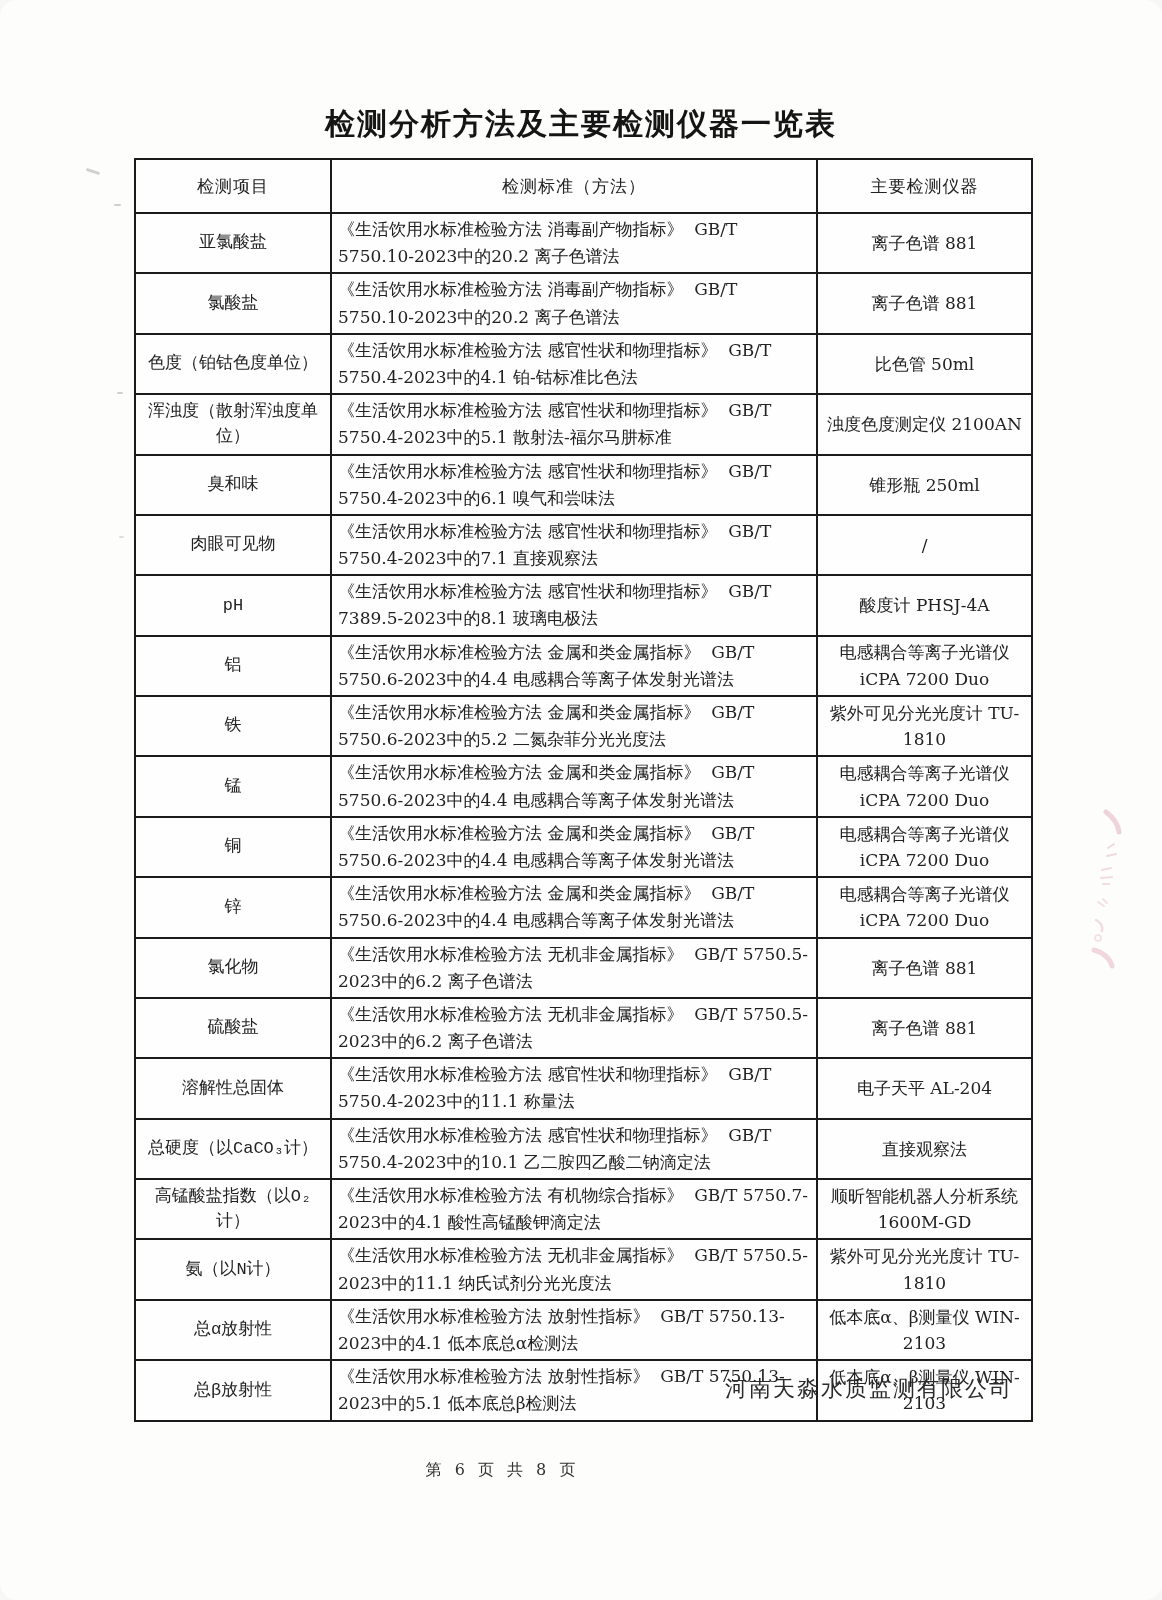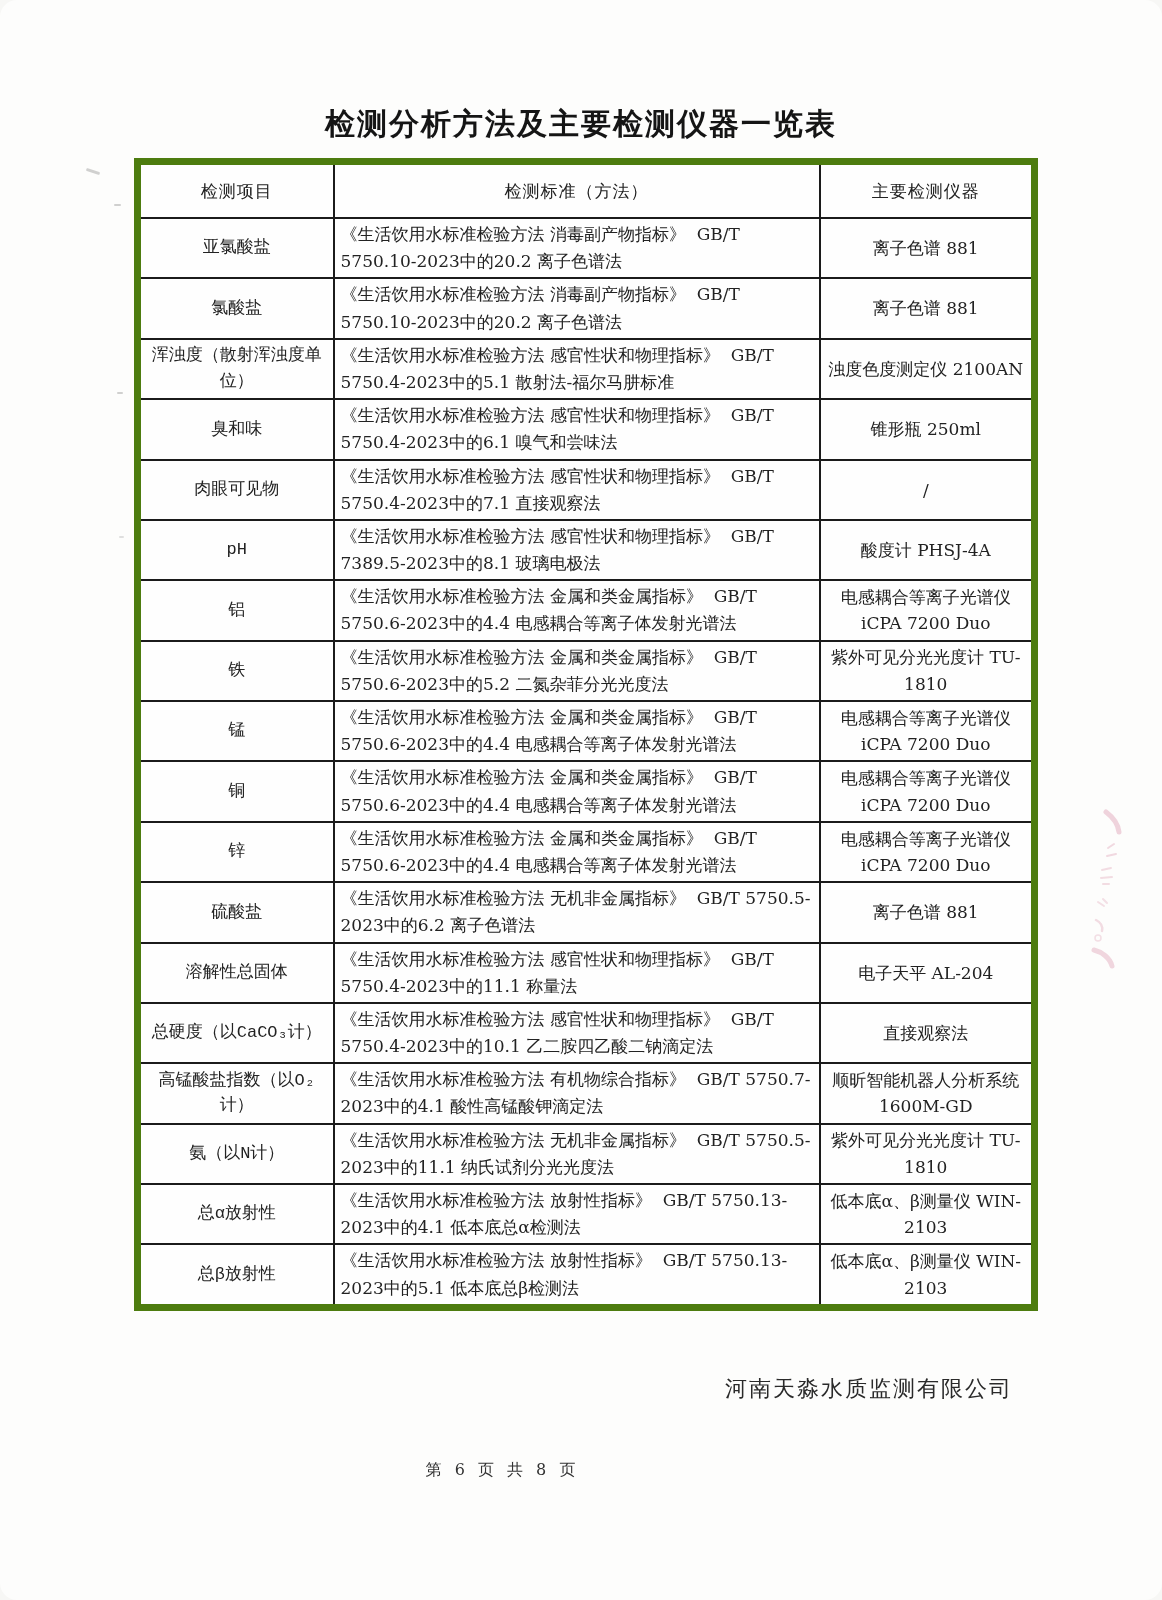--- a/index.html
+++ b/index.html
@@ -27,21 +27,21 @@
     color:#151515;
   }
   table.method-table{
     position:absolute;
     left:134px;top:158px;
     width:897px;
     border-collapse:collapse;
     table-layout:fixed;
     background:#fefefe;
   }
-  table.method-table{border:7px solid #4d7c0f;}
+  table.method-table{border:1px solid #4d7c0f;}
   .method-table th,.method-table td{
     border:2px solid #1b1b1b;
     font-weight:400;
     font-size:17px;
     color:#222;
     vertical-align:middle;
     overflow:hidden;
   }
   .method-table thead th{
     height:50px;
@@ -134,20 +134,25 @@
           <td class="col-item">亚氯酸盐</td>
           <td class="col-standard">《生活饮用水标准检验方法 消毒副产物指标》  GB/T 5750.10-2023中的20.2 离子色谱法</td>
           <td class="col-instrument">离子色谱 881</td>
         </tr>
         <tr>
           <td class="col-item">氯酸盐</td>
           <td class="col-standard">《生活饮用水标准检验方法 消毒副产物指标》  GB/T 5750.10-2023中的20.2 离子色谱法</td>
           <td class="col-instrument">离子色谱 881</td>
         </tr>
         <tr>
+          <td class="col-item">色度（铂钴色度单位）</td>
+          <td class="col-standard">《生活饮用水标准检验方法 感官性状和物理指标》  GB/T 5750.4-2023中的4.1 铂-钴标准比色法</td>
+          <td class="col-instrument">比色管 50ml</td>
+        </tr>
+        <tr>
           <td class="col-item">浑浊度（散射浑浊度单位）</td>
           <td class="col-standard">《生活饮用水标准检验方法 感官性状和物理指标》  GB/T 5750.4-2023中的5.1 散射法-福尔马肼标准</td>
           <td class="col-instrument">浊度色度测定仪 2100AN</td>
         </tr>
         <tr>
           <td class="col-item">臭和味</td>
           <td class="col-standard">《生活饮用水标准检验方法 感官性状和物理指标》  GB/T 5750.4-2023中的6.1 嗅气和尝味法</td>
           <td class="col-instrument">锥形瓶 250ml</td>
         </tr>
         <tr>
@@ -177,20 +182,25 @@
         </tr>
         <tr>
           <td class="col-item">铜</td>
           <td class="col-standard">《生活饮用水标准检验方法 金属和类金属指标》  GB/T 5750.6-2023中的4.4 电感耦合等离子体发射光谱法</td>
           <td class="col-instrument">电感耦合等离子光谱仪 iCPA 7200 Duo</td>
         </tr>
         <tr>
           <td class="col-item">锌</td>
           <td class="col-standard">《生活饮用水标准检验方法 金属和类金属指标》  GB/T 5750.6-2023中的4.4 电感耦合等离子体发射光谱法</td>
           <td class="col-instrument">电感耦合等离子光谱仪 iCPA 7200 Duo</td>
+        </tr>
+        <tr>
+          <td class="col-item">氯化物</td>
+          <td class="col-standard">《生活饮用水标准检验方法 无机非金属指标》  GB/T 5750.5-2023中的6.2 离子色谱法</td>
+          <td class="col-instrument">离子色谱 881</td>
         </tr>
         <tr>
           <td class="col-item">硫酸盐</td>
           <td class="col-standard">《生活饮用水标准检验方法 无机非金属指标》  GB/T 5750.5-2023中的6.2 离子色谱法</td>
           <td class="col-instrument">离子色谱 881</td>
         </tr>
         <tr>
           <td class="col-item">溶解性总固体</td>
           <td class="col-standard">《生活饮用水标准检验方法 感官性状和物理指标》  GB/T 5750.4-2023中的11.1 称量法</td>
           <td class="col-instrument">电子天平 AL-204</td>

